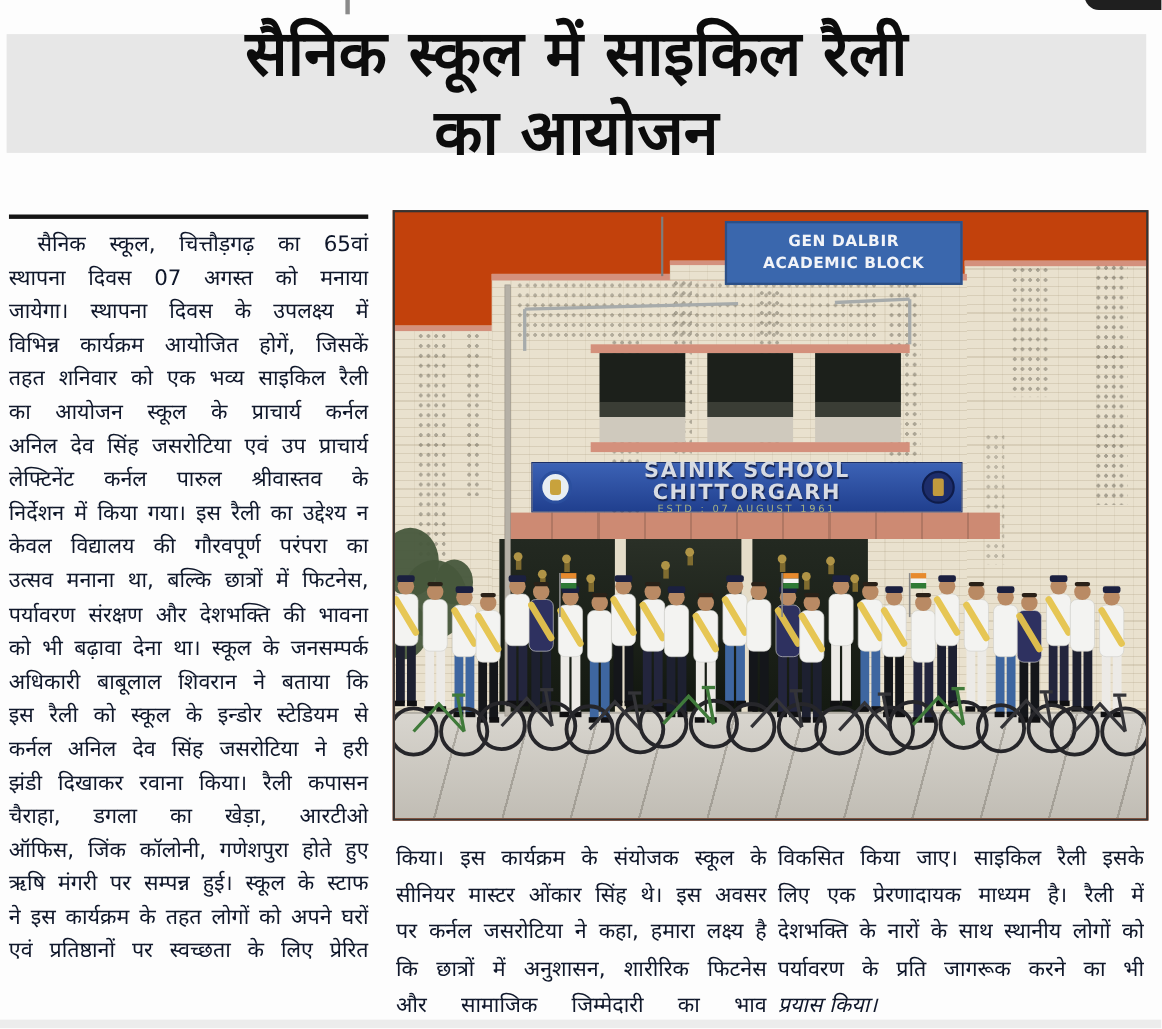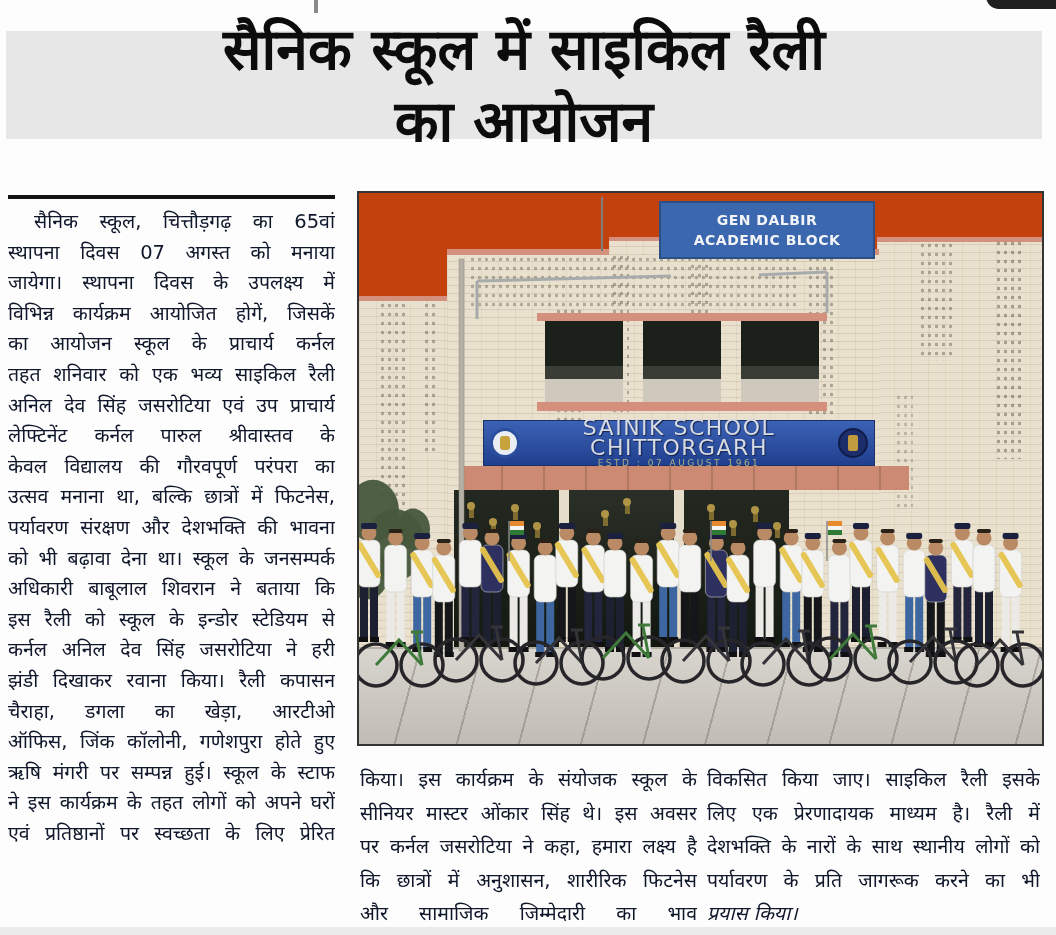--- a/index.html
+++ b/index.html
@@ -34,21 +34,21 @@
   .lintel{position:absolute;left:178px;top:120px;width:290px;height:8px;background:#d4907c;}
   .sill{position:absolute;left:178px;top:209px;width:290px;height:9px;background:#d4907c;}
   .win{position:absolute;top:128px;width:78px;height:81px;
        background:linear-gradient(#1c201b 0 55%,#3a3d35 55% 72%,#cfc9bd 72% 100%);}
   .streak{position:absolute;background-image:radial-gradient(rgba(45,42,32,.65) 30%,transparent 32%);
           background-size:7px 9px;opacity:.5;}
   .banner{position:absolute;left:124px;top:227px;width:392px;height:46px;
           background:linear-gradient(#3c62b5,#203f8e);border:1px solid #1c2f66;
           display:flex;align-items:center;justify-content:space-between;padding:0 6px;box-sizing:border-box;}
   .banner-text{flex:1;text-align:center;}
-  .banner-title{font-size:22px;font-weight:normal;color:#d7dbe3;letter-spacing:1.5px;text-shadow:1px 1px 1px #14224d;line-height:20px;}
+  .banner-title{font-size:19px;font-weight:bold;color:#d7dbe3;letter-spacing:1.5px;text-shadow:1px 1px 1px #14224d;line-height:20px;}
   .banner-sub{font-size:9px;color:#a8b083;letter-spacing:2.5px;line-height:11px;}
   .emblem{width:30px;height:30px;border-radius:50%;flex:0 0 auto;position:relative;}
   .emblem.left{background:#e8eef2;border:3px solid #2b4f9e;box-sizing:border-box;}
   .emblem.left::after{content:"";position:absolute;left:7px;top:5px;width:10px;height:14px;background:#c8a23c;border-radius:3px;}
   .emblem.right{background:#1d2d6b;border:2px solid #0f1c4a;box-sizing:border-box;}
   .emblem.right::after{content:"";position:absolute;left:8px;top:5px;width:10px;height:16px;background:#c29a3e;border-radius:2px;}
   .tile-band{position:absolute;left:100px;top:273px;width:450px;height:24px;background:#cd8a73;
              background-image:repeating-linear-gradient(90deg,rgba(0,0,0,.14) 0 2px,transparent 2px 42px);}
   .entry{position:absolute;left:95px;top:297px;width:335px;height:160px;background:#e5ddc9;}
   .panel{position:absolute;top:0;width:105px;height:160px;background:linear-gradient(#232921,#141911);}
@@ -77,24 +77,25 @@
     <div>का आयोजन</div>
   </div>
 
   <div class="col1">
     <div class="rule"></div>
     <div class="lines">
         <div class="line">सैनिक स्कूल, चित्तौड़गढ़ का 65वां</div>
         <div class="line">स्थापना दिवस 07 अगस्त को मनाया</div>
         <div class="line">जायेगा। स्थापना दिवस के उपलक्ष्य में</div>
         <div class="line">विभिन्न कार्यक्रम आयोजित होगें, जिसकें</div>
+        <div class="line">तहत शनिवार को एक भव्य साइकिल रैली</div>
         <div class="line">का आयोजन स्कूल के प्राचार्य कर्नल</div>
-        <div class="line">तहत शनिवार को एक भव्य साइकिल रैली</div>
         <div class="line">अनिल देव सिंह जसरोटिया एवं उप प्राचार्य</div>
         <div class="line">लेफ्टिनेंट कर्नल पारुल श्रीवास्तव के</div>
+        <div class="line">निर्देशन में किया गया। इस रैली का उद्देश्य न</div>
         <div class="line">केवल विद्यालय की गौरवपूर्ण परंपरा का</div>
         <div class="line">उत्सव मनाना था, बल्कि छात्रों में फिटनेस,</div>
         <div class="line">पर्यावरण संरक्षण और देशभक्ति की भावना</div>
         <div class="line">को भी बढ़ावा देना था। स्कूल के जनसम्पर्क</div>
         <div class="line">अधिकारी बाबूलाल शिवरान ने बताया कि</div>
         <div class="line">इस रैली को स्कूल के इन्डोर स्टेडियम से</div>
         <div class="line">कर्नल अनिल देव सिंह जसरोटिया ने हरी</div>
         <div class="line">झंडी दिखाकर रवाना किया। रैली कपासन</div>
         <div class="line">चैराहा, डगला का खेड़ा, आरटीओ</div>
         <div class="line">ऑफिस, जिंक कॉलोनी, गणेशपुरा होते हुए</div>

